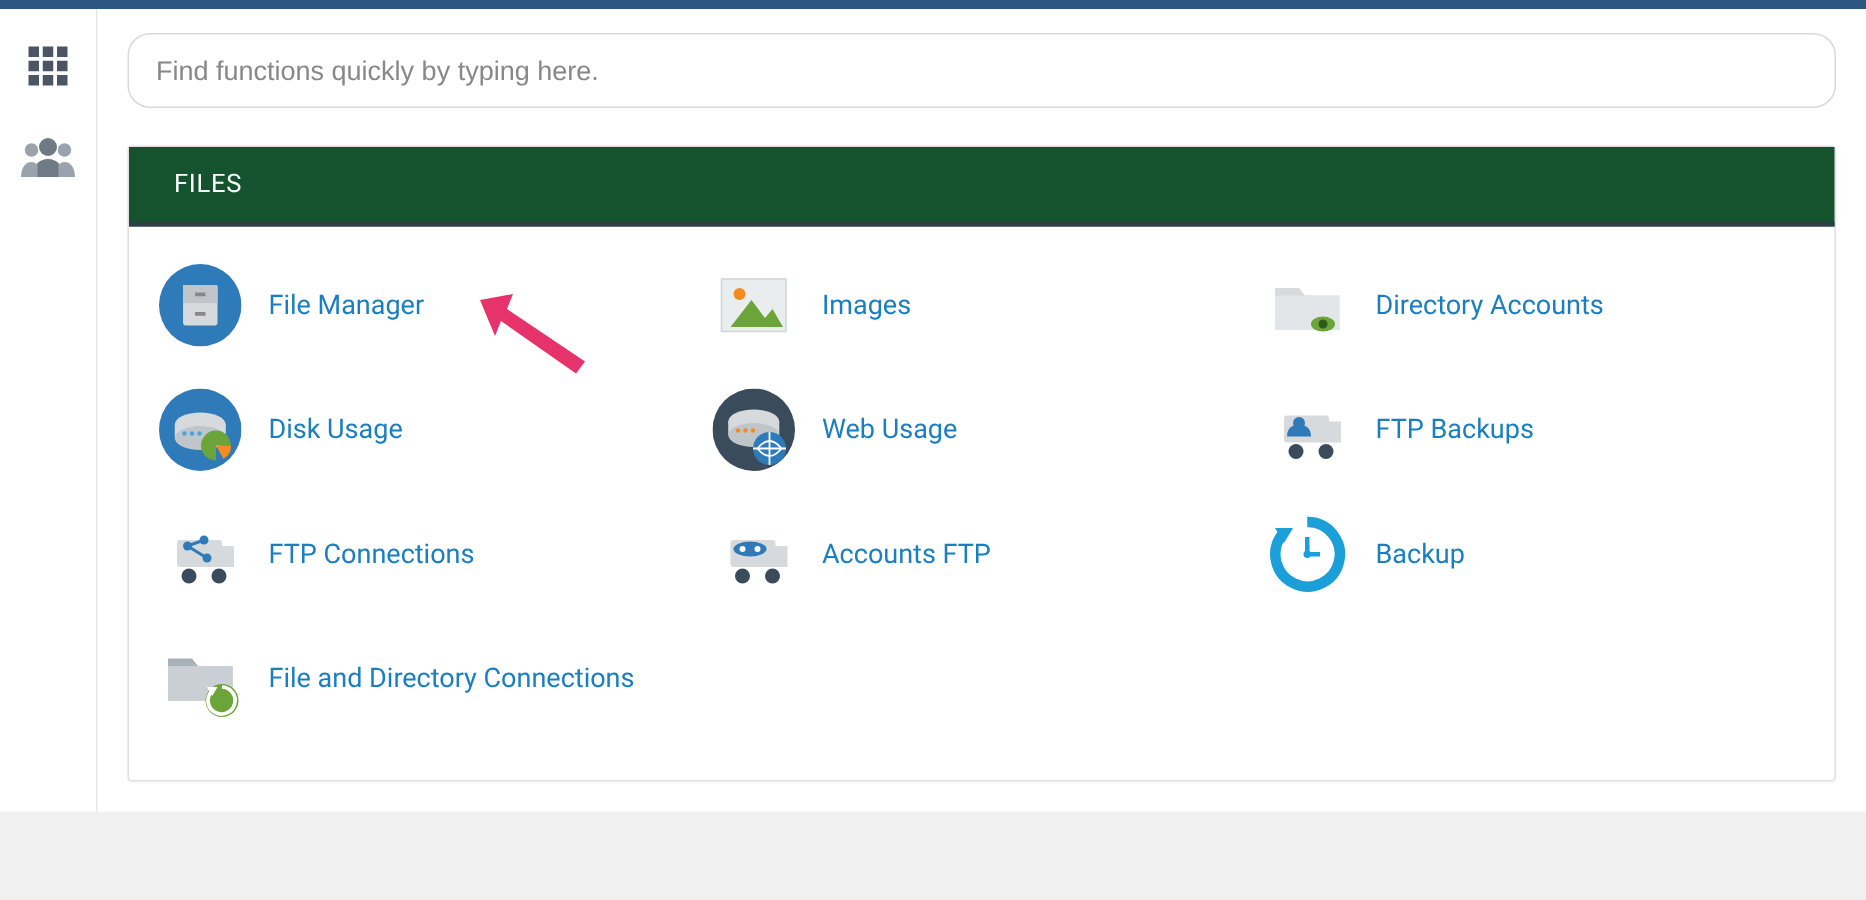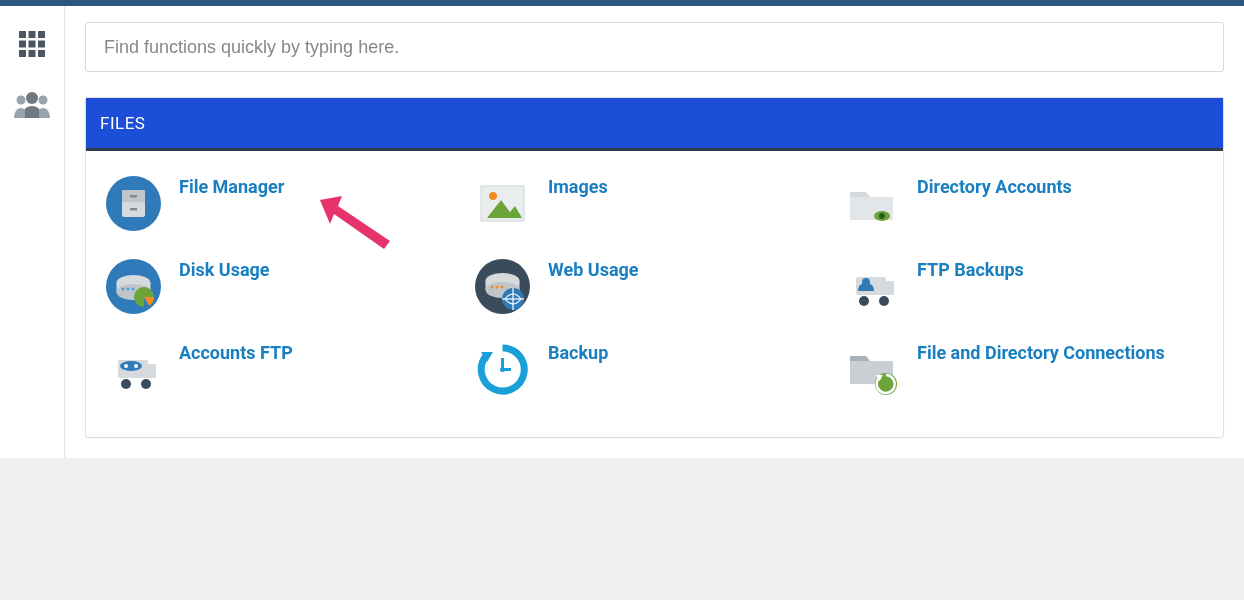--- a/index.html
+++ b/index.html
@@ -39,55 +39,55 @@
     }
     .main {
       flex: 1;
       background: #fff;
       padding: 16px 20px 20px 20px;
     }
     .search-box {
       width: 100%;
       height: 50px;
       border: 1px solid #d9d9d9;
-      border-radius: 3px;
+      border-radius: 15px;
       padding: 0 18px;
       font-size: 18px;
       color: #333;
       background: #fff;
     }
     .search-box::placeholder { color: #888; font-style: normal; }
     .panel {
       margin-top: 25px;
       border: 1px solid #e0e0e0;
       border-radius: 3px;
       background: #fff;
       box-shadow: 0 1px 2px rgba(0,0,0,0.04);
     }
     .panel-header {
-      background: #1d4ed8;
+      background: #14532d;
       color: #fff;
-      padding: 15px 14px;
+      padding: 15px 30px;
       font-size: 17px;
       letter-spacing: 0.5px;
       border-bottom: 3px solid #2f3d4b;
     }
     .panel-body {
       padding: 25px 20px 40px 20px;
     }
     .grid {
       display: grid;
       grid-template-columns: 1fr 1fr 1fr;
       column-gap: 10px;
       row-gap: 28px;
     }
     .app-item {
       display: flex;
+      align-items: center;
       cursor: pointer;
-      font-weight: bold;
     }
     .app-icon {
       width: 55px;
       height: 55px;
       flex-shrink: 0;
       margin-right: 18px;
       display: flex;
       align-items: center;
       justify-content: center;
     }
@@ -225,20 +225,36 @@
                 <rect x="38" y="22" width="12" height="14" fill="#d6dadd"></rect>
                 <circle cx="20" cy="42" r="5" fill="#3a4b5c"></circle>
                 <circle cx="40" cy="42" r="5" fill="#3a4b5c"></circle>
                 <circle cx="22" cy="23" r="4" fill="#2f7ab8"></circle>
                 <path d="M14 32 C14 26 18 24 22 24 C26 24 30 26 30 32 Z" fill="#2f7ab8"></path>
               </svg>
             </span>
             <span class="app-label">FTP Backups</span>
           </div>
 
+          <div class="app-item">
+            <span class="app-icon">
+              <svg width="55" height="55" viewBox="0 0 55 55">
+                <rect x="12" y="18" width="30" height="18" rx="2" fill="#d6dadd"></rect>
+                <rect x="38" y="22" width="12" height="14" fill="#d6dadd"></rect>
+                <circle cx="20" cy="42" r="5" fill="#3a4b5c"></circle>
+                <circle cx="40" cy="42" r="5" fill="#3a4b5c"></circle>
+                <circle cx="19" cy="22" r="3" fill="#2f7ab8"></circle>
+                <circle cx="30" cy="18" r="3" fill="#2f7ab8"></circle>
+                <circle cx="32" cy="30" r="3" fill="#2f7ab8"></circle>
+                <line x1="19" y1="22" x2="30" y2="18" stroke="#2f7ab8" stroke-width="2"></line>
+                <line x1="19" y1="22" x2="32" y2="30" stroke="#2f7ab8" stroke-width="2"></line>
+              </svg>
+            </span>
+            <span class="app-label">FTP Connections</span>
+          </div>
 
           <div class="app-item">
             <span class="app-icon">
               <svg width="55" height="55" viewBox="0 0 55 55">
                 <rect x="12" y="18" width="30" height="18" rx="2" fill="#d6dadd"></rect>
                 <rect x="38" y="22" width="12" height="14" fill="#d6dadd"></rect>
                 <circle cx="20" cy="42" r="5" fill="#3a4b5c"></circle>
                 <circle cx="40" cy="42" r="5" fill="#3a4b5c"></circle>
                 <ellipse cx="25" cy="24" rx="11" ry="5" fill="#2f7ab8"></ellipse>
                 <circle cx="20" cy="24" r="2" fill="#fff"></circle>

